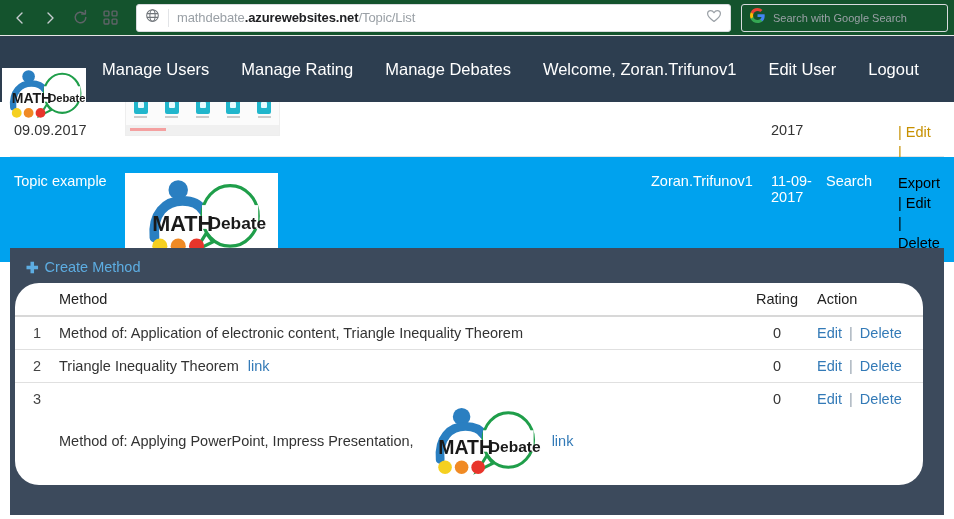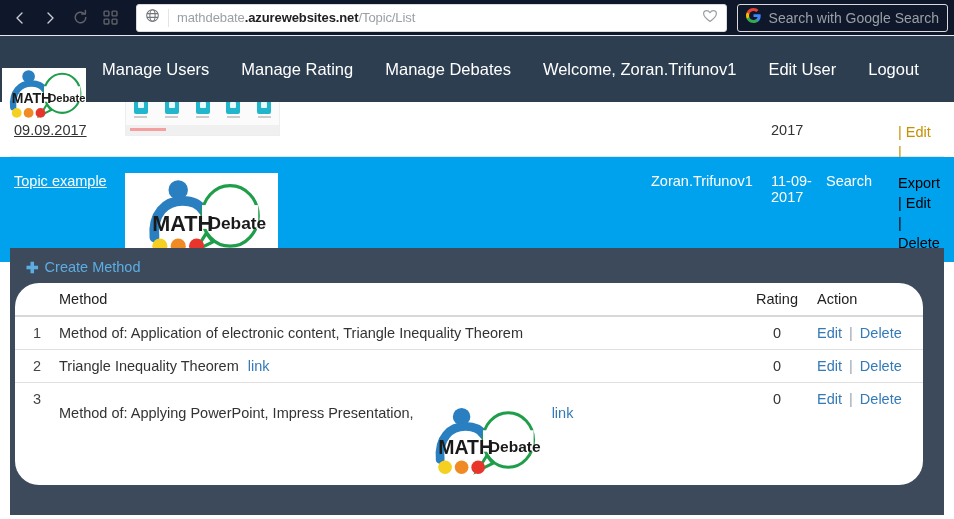--- a/index.html
+++ b/index.html
@@ -6,21 +6,21 @@
   html, body {
     width: 954px; height: 519px;
     font-family: "Liberation Sans", sans-serif;
     background: #ffffff;
     overflow: hidden;
   }
 
   
   .browser-bar {
     height: 36px;
-    background: #0f172a;
+    background: #14532d;
     display: flex;
     align-items: center;
     padding: 0 6px;
     gap: 2px;
     border-bottom: 1px solid #e8e8e8;
   }
   .nav-btn {
     width: 28px; height: 28px;
     display: flex; align-items: center; justify-content: center;
     color: #5f6368;
@@ -59,21 +59,21 @@
     flex: 0 0 207px;
     height: 28px;
     margin-left: 8px;
     border: 1px solid #d8dade;
     border-radius: 3px;
     display: flex;
     align-items: center;
     padding: 0 8px;
     gap: 8px;
   }
-  .search-ph { font-size: 14px; color: #9aa0a6; white-space: nowrap; overflow: hidden; }
+  .search-ph { font-size: 11px; color: #9aa0a6; white-space: nowrap; overflow: hidden; }
 
   
   .page { position: relative; width: 954px; height: 483px; background: #fff; overflow: hidden; }
 
   
   .navbar {
     position: absolute; top: 0; left: 0;
     width: 954px; height: 66px;
     background: #2d3e50;
     display: flex; align-items: center;
@@ -102,21 +102,21 @@
   
   .topic-area { position: absolute; top: 52px; left: 0; width: 954px; }
 
   .topic-row {
     display: flex;
     position: relative;
     font-size: 14.5px;
     color: #333;
   }
   .topic-row.partial { height: 68px; }
-  .tr-title { width: 125px; flex: 0 0 125px; padding: 0 8px 0 14px; text-decoration: underline; }
+  .tr-title { width: 125px; flex: 0 0 125px; padding: 0 8px 0 14px; }
   .tr-img   { width: 170px; flex: 0 0 170px; }
   .tr-gap   { flex: 1 1 auto; }
   .tr-user  { width: 120px; flex: 0 0 120px; text-align: left; }
   .tr-date  { width: 55px;  flex: 0 0 55px; }
   .tr-type  { width: 72px;  flex: 0 0 72px; }
   .tr-act   { width: 56px;  flex: 0 0 56px; line-height: 20px; }
 
   .topic-row.partial .tr-title { padding-top: 34px; }
   .topic-row.partial .tr-date  { padding-top: 34px; }
   .topic-row.partial .tr-act   { padding-top: 34px; }
@@ -191,21 +191,21 @@
   .mt-num   { width: 34px; flex: 0 0 34px; text-align: right; padding: 8px 8px 8px 0; color: #444; }
   .mt-name  { flex: 1 1 auto; padding: 8px 8px 8px 10px; }
   .mt-rate  { width: 72px; flex: 0 0 72px; padding: 8px 0; text-align: center; }
   .mt-act   { width: 110px; flex: 0 0 110px; padding: 8px 0 8px 4px; }
   .mt-row.head .mt-rate { text-align: center; }
   .lnk { color: #337ab7; text-decoration: none; }
   .sep-pipe { color: #9aa6b2; padding: 0 3px; }
 
   .mt-row.tall { min-height: 92px; }
   .mt-row.tall .mt-name {
-    display: flex; gap: 10px;
+    display: flex; align-items: center; gap: 10px;
     padding-top: 22px;
   }
   .mt-row.tall .mt-num { padding-top: 8px; }
   .mt-row.tall .mt-rate { padding-top: 8px; }
   .mt-row.tall .mt-act { padding-top: 8px; }
 
   .panel-foot { height: 30px; }
 
   
   svg.logo { display: block; }

